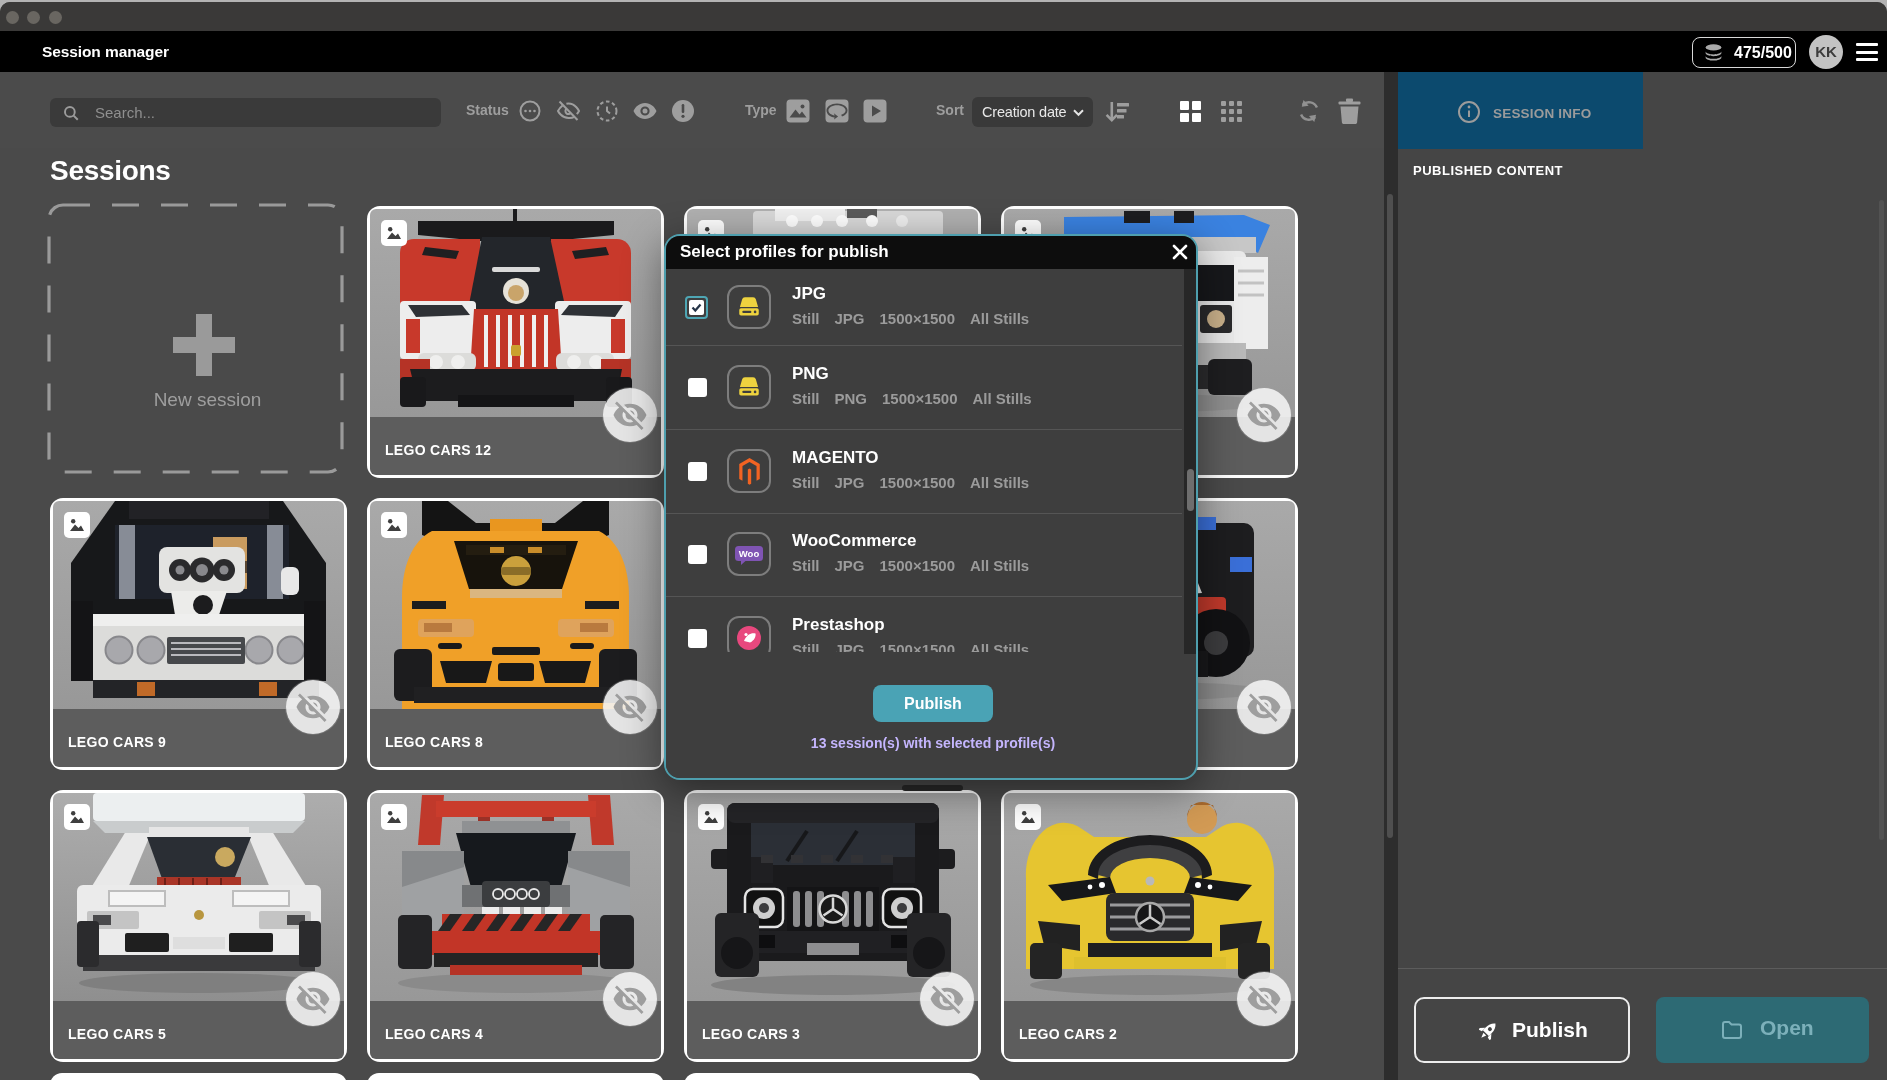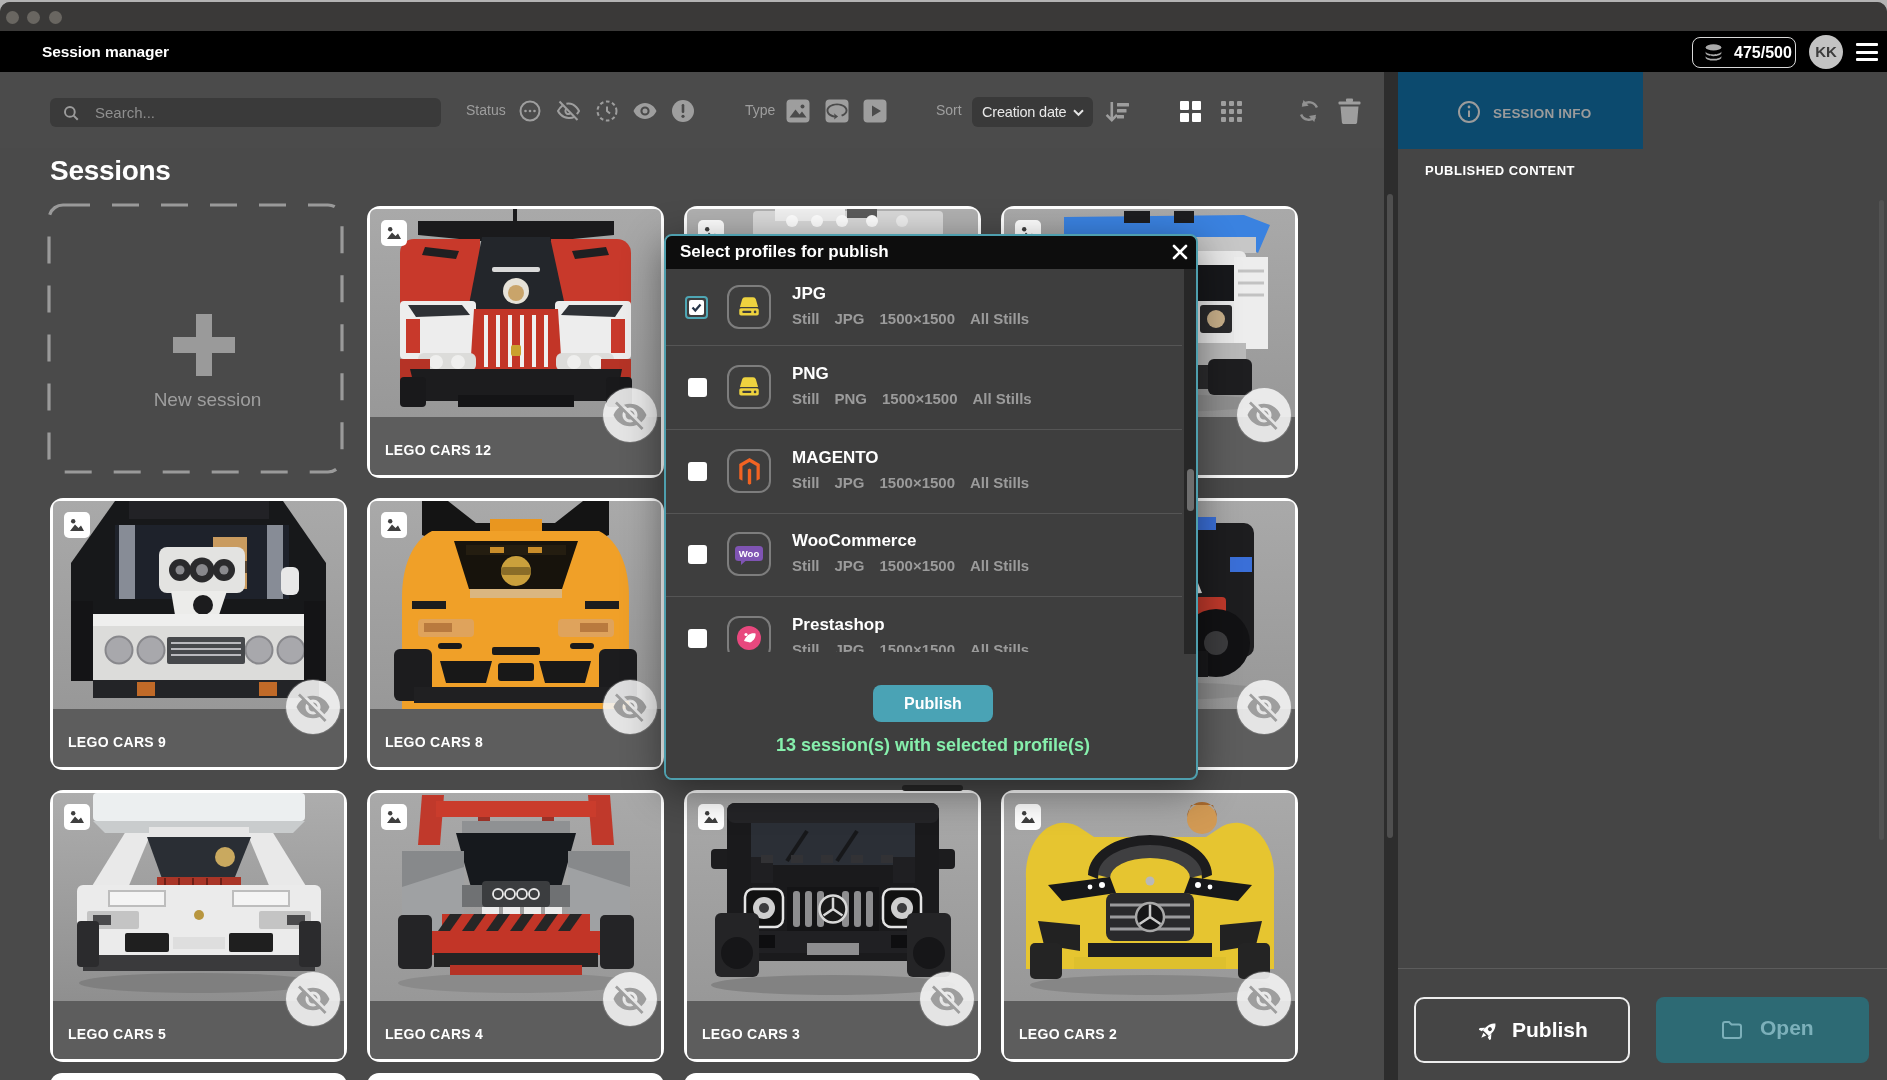--- a/index.html
+++ b/index.html
@@ -9,60 +9,60 @@
   #titlebar { position:absolute; top:0; left:0; width:100%; height:29px; background:#3a3938; }
   .tl { position:absolute; top:9px; width:13px; height:13px; border-radius:50%; background:#696661; }
   #appbar { position:absolute; top:29px; left:0; width:100%; height:41px; background:#000; color:#fff; }
   #appbar .title { position:absolute; left:42px; top:12px; font-size:15.5px; font-weight:700; letter-spacing:-0.1px; }
   #toolbar { position:absolute; top:70px; left:0; width:1384px; height:76px; background:#4b4b4b; }
   #content { position:absolute; top:146px; left:0; width:1384px; height:932px; background:#4a4a4a; }
   h1.sessions { position:absolute; left:50px; top:7px; color:#fff; font-size:28px; font-weight:700; letter-spacing:-0.3px; }
   
   .search { position:absolute; left:50px; top:26px; width:391px; height:29px; background:#3a3a3a; border-radius:6px; }
   .search .ph { position:absolute; left:45px; top:6px; color:#8f8f8f; font-size:15px; }
-  .tlabel { position:absolute; top:30px; color:#9e9e9e; font-size:14px; font-weight:400; }
+  .tlabel { position:absolute; top:30px; color:#9e9e9e; font-size:14px; font-weight:700; }
   .sel { position:absolute; left:972px; top:25px; width:121px; height:30px; background:#393939; border-radius:6px; color:#e8e8e8; font-size:14.5px; font-weight:400; }
   .sel span { position:absolute; left:10px; top:7px; letter-spacing:-0.2px; }
   
   .card { position:absolute; width:297px; height:272px; background:#fff; border-radius:13px; overflow:hidden; padding:3px; z-index:1; }
   .card .inner { position:relative; width:291px; height:266px; border-radius:6px; overflow:hidden; }
   .card .photo { position:absolute; top:0; left:0; width:291px; height:208px; }
   .card .strip { position:absolute; left:0; top:208px; width:291px; height:58px; background:#5d5d5d; }
   .card .name { position:absolute; left:15px; top:25px; color:#fff; font-size:14px; font-weight:700; letter-spacing:.3px; }
   .badge { position:absolute; left:11px; top:11px; width:26px; height:26px; background:#fff; border-radius:5px; z-index:5; }
   .eyeoff { position:absolute; left:233px; top:179px; width:54px; height:54px; border-radius:50%; background:rgba(243,243,243,.9); box-shadow:0 0 0 1px rgba(160,160,160,.35); z-index:6; }
   .newsession { position:absolute; left:50px; top:58px; width:291px; height:265px; padding:3px; border-radius:14px; color:#9e9e9e; }
   .sliver { position:absolute; top:925px; width:297px; height:12px; background:#fff; border-radius:13px 13px 0 0; }
   
   #vscroll { position:absolute; z-index:20; top:70px; left:1384px; width:14px; height:1008px; background:#2d2d2d; }
   #vthumb { position:absolute; left:3px; top:122px; width:6px; height:644px; background:#4f4f4f; border-radius:3px; }
   
   #sidebar { position:absolute; z-index:20; top:70px; left:1398px; width:489px; height:1008px; background:#454545; }
   .tab-si { position:absolute; left:0; top:0; width:245px; height:77px; background:#0c4a6e; }
   .tab-pd { position:absolute; left:245px; top:0; width:244px; height:77px; background:#454545; border-top:3px solid #fff; }
   .tabtxt { font-size:13.5px; font-weight:700; letter-spacing:.2px; }
-  #pubcontent { position:absolute; left:15px; top:91px; color:#fff; font-size:13px; font-weight:700; letter-spacing:.5px;margin-left:12px; }
+  #pubcontent { position:absolute; left:15px; top:91px; color:#fff; font-size:13px; font-weight:700; letter-spacing:.5px; }
   #sep { position:absolute; left:0; top:896px; width:489px; height:1px; background:#5c5c5c; }
   .btn-publish { position:absolute; left:16px; top:925px; width:216px; height:66px; border:2px solid #ededed; border-radius:10px; color:#fff; font-size:21px; font-weight:600; }
   .btn-open { position:absolute; left:258px; top:925px; width:213px; height:66px; background:#2d6a74; border-radius:8px; color:#7cb0ba; font-size:21px; font-weight:600; }
   
-  #modal { position:absolute; z-index:50; left:664px; top:232px; width:534px; height:546px; background:#3e3e3e; border:2px solid #4e9fae; border-radius:8px; box-shadow:0 10px 40px rgba(0,0,0,.45); overflow:hidden; }
+  #modal { position:absolute; z-index:50; left:664px; top:232px; width:534px; height:546px; background:#3e3e3e; border:2px solid #4e9fae; border-radius:16px; box-shadow:0 10px 40px rgba(0,0,0,.45); overflow:hidden; }
   #modal .mhead { position:absolute; left:0; top:0; width:100%; height:33px; background:#0d0d0d; }
   #modal .mtitle { position:absolute; left:14px; top:6px; color:#fff; font-size:17px; font-weight:700; }
   .mrow { position:absolute; left:0; width:516px; }
   .mrow .tile { position:absolute; left:61px; top:0; width:44px; height:44px; border:2px solid #7d7d7d; border-radius:12px; }
   .mrow .rtitle { position:absolute; left:126px; top:-1px; color:#fff; font-size:17px; font-weight:700; }
   .mrow .rsub { position:absolute; left:126px; top:25px; color:#9b9b9b; font-size:15px; font-weight:600; }
   .rsub span { margin-right:15px; }
   .msep { position:absolute; left:0; width:516px; height:1px; background:#555; }
   .cb { position:absolute; left:22px; width:19px; height:19px; background:#fff; border-radius:3px; }
   #mscroll { position:absolute; left:518px; top:33px; width:13px; height:385px; background:#272727; }
   #mthumb { position:absolute; left:3px; top:200px; width:7px; height:42px; background:#6e6e6e; border-radius:4px; }
   .mpublish { position:absolute; left:207px; top:449px; width:120px; height:37px; background:#4aa3b5; border-radius:8px; color:#fff; font-size:16px; font-weight:600; text-align:center; line-height:37px; }
-  .mfoot { position:absolute; left:0; top:499px; width:534px; text-align:center; color:#86efac; font-size:18px; font-weight:600; }
+  .mfoot { position:absolute; left:0; top:499px; width:534px; text-align:center; color:#c4b5fd; font-size:14px; font-weight:600; }
   #handle { position:absolute; z-index:10; left:902px; top:783px; width:61px; height:6px; background:#282828; border-radius:3px; }
 </style>
 </head>
 <body>
 <div id="window">
   <div id="titlebar">
     <div class="tl" style="left:6px;"></div>
     <div class="tl" style="left:27px;"></div>
     <div class="tl" style="left:49px;"></div>
   </div>

